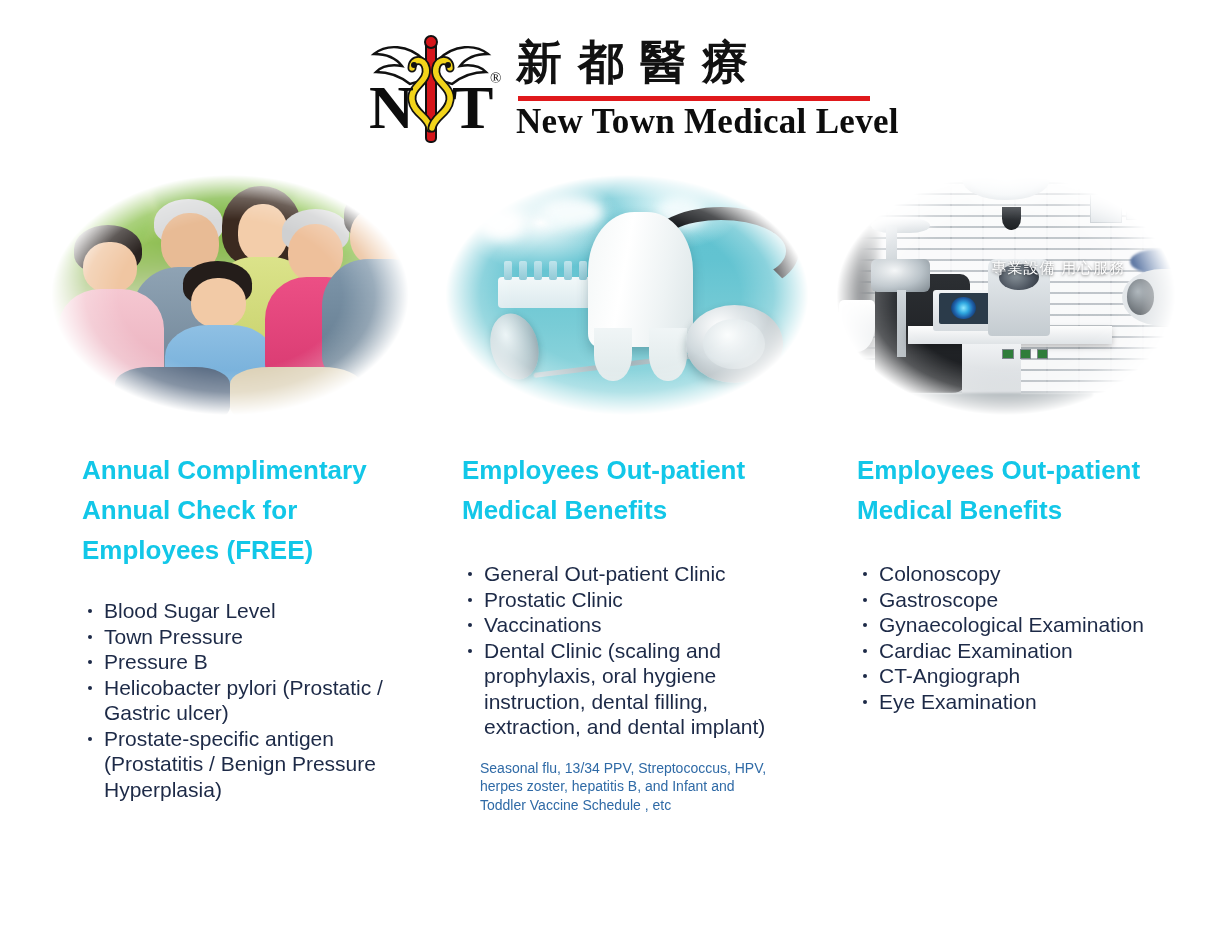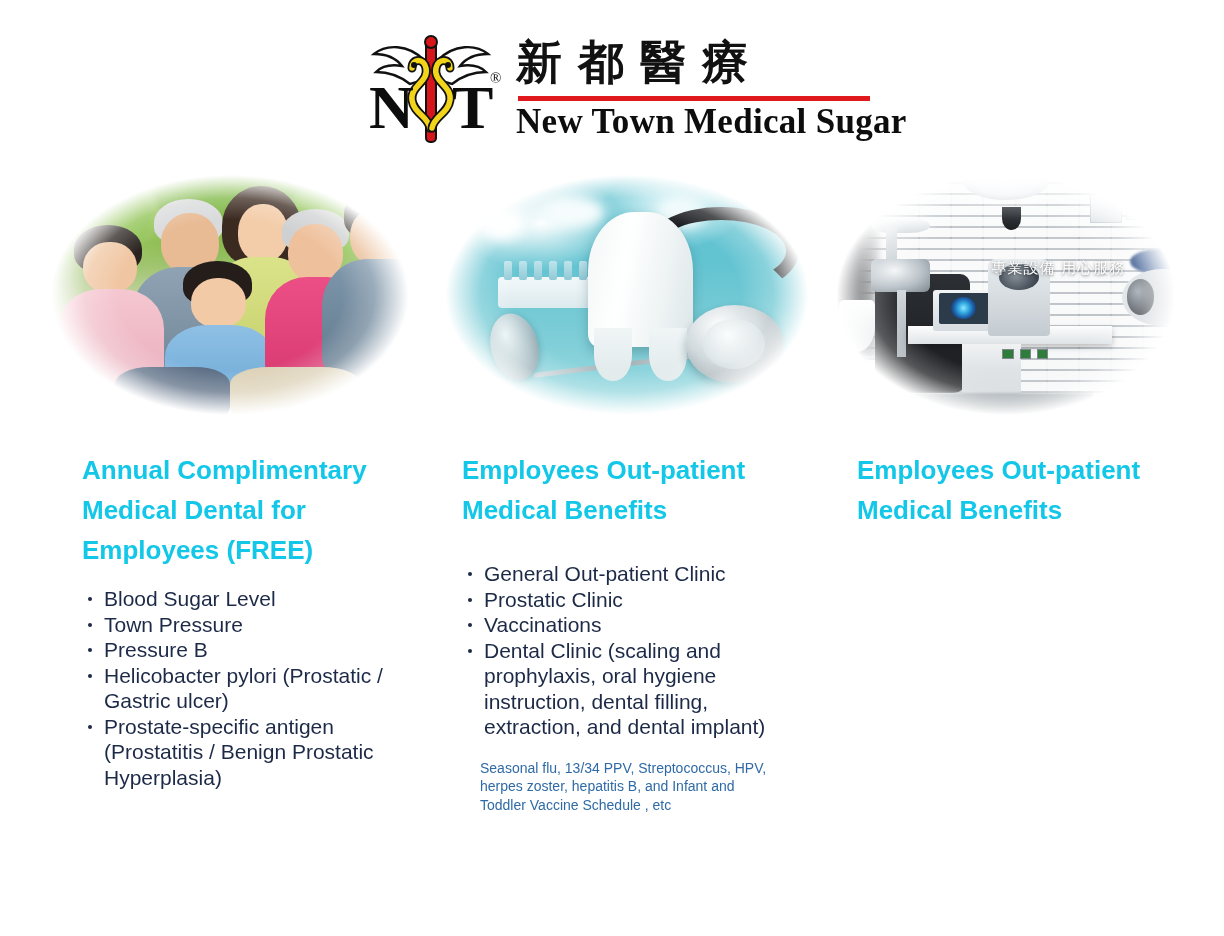--- a/index.html
+++ b/index.html
@@ -189,21 +189,21 @@
   .col-1{ left:82px;  top:450px; width:330px; }
   .col-2{ left:462px; top:450px; width:320px; }
   .col-3{ left:857px; top:450px; width:330px; }
 
   .col-heading{
     font-size:26px; line-height:40px; font-weight:bold;
     color:#12c7e8; font-family:"Liberation Sans", sans-serif;
   }
 
   .bullets{ list-style:none; margin-top:0; }
-  .col-1 .bullets{ margin-top:16px; }
+  .col-1 .bullets{ margin-top:28px; }
   .col-2 .bullets{ margin-top:31px; }
   .col-3 .bullets{ margin-top:31px; }
 
   .bullets li{
     position:relative; padding-left:22px;
     font-size:21px; line-height:25.5px; color:#1d2a47;
     font-family:"Liberation Sans", sans-serif;
   }
   .bullets li:before{
     content:""; position:absolute; left:6px; top:11px;
@@ -238,21 +238,21 @@
   </svg>
 
   <div class="logo-letters">
     <span class="ltr-n">N</span>
     <span class="ltr-t">T</span>
   </div>
   <div class="reg-mark">®</div>
 
   <div class="logo-cn">新都醫療</div>
   <div class="logo-rule"></div>
-  <div class="logo-en">New Town Medical Sugar</div>
+  <div class="logo-en">New Town Medical Level</div>
 </div>
 
 <div class="photo photo-1">
   <div class="ph-inner">
     <div class="fam-bg"></div>
     <div class="fam-shrub" style="left:-4%;top:2%;width:34%;height:34%;background:#8cc14f;"></div>
     <div class="fam-shrub" style="left:30%;top:-6%;width:40%;height:32%;background:#7eb844;"></div>
     <div class="fam-shrub" style="left:66%;top:0%;width:38%;height:34%;background:#92c659;"></div>
 
     <div class="person" style="left:26%;top:14%;width:27%;height:70%;">
@@ -349,36 +349,44 @@
       </div>
     <div class="blue-band"></div>
     <div class="right-dev"></div>
     <div class="dispenser"></div>
     <div class="floor"></div>
     <div class="photo-overlay-text">專業設備 用心服務</div>
   </div>
 </div>
 
 <div class="col col-1">
-  <div class="col-heading">Annual Complimentary Medical Dental for Employees (FREE)</div>
+  <div class="col-heading">Annual Complimentary Annual Check for Employees (FREE)</div>
   <ul class="bullets">
     <li>Blood Sugar Level</li>
     <li>Town Pressure</li>
     <li>Pressure B</li>
     <li>Helicobacter pylori (Prostatic / Gastric ulcer)</li>
-    <li>Prostate-specific antigen (Prostatitis / Benign Prostatic Hyperplasia)</li>
+    <li>Prostate-specific antigen (Prostatitis / Benign Pressure Hyperplasia)</li>
   </ul>
 </div>
 
 <div class="col col-2">
   <div class="col-heading">Employees Out-patient Medical Benefits</div>
   <ul class="bullets">
     <li>General Out-patient Clinic</li>
     <li>Prostatic Clinic</li>
     <li>Vaccinations</li>
     <li>Dental Clinic (scaling and prophylaxis, oral hygiene instruction, dental filling, extraction, and dental implant)</li>
   </ul>
   <div class="subnote">Seasonal flu, 13/34 PPV, Streptococcus, HPV, herpes zoster, hepatitis B, and Infant and Toddler Vaccine Schedule , etc</div>
 </div>
 
 <div class="col col-3">
   <div class="col-heading">Employees Out-patient Medical Benefits</div>
+  <ul class="bullets">
+    <li>Colonoscopy</li>
+    <li>Gastroscope</li>
+    <li>Gynaecological Examination</li>
+    <li>Cardiac Examination</li>
+    <li>CT-Angiograph</li>
+    <li>Eye Examination</li>
+  </ul>
 </div>
 
 </body></html>

